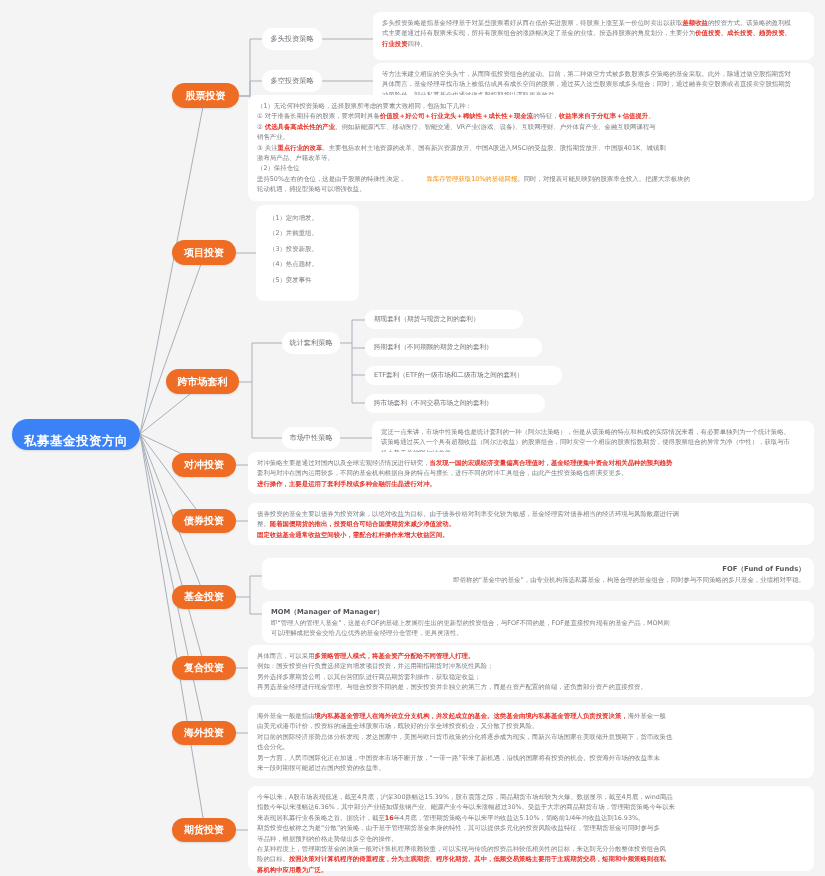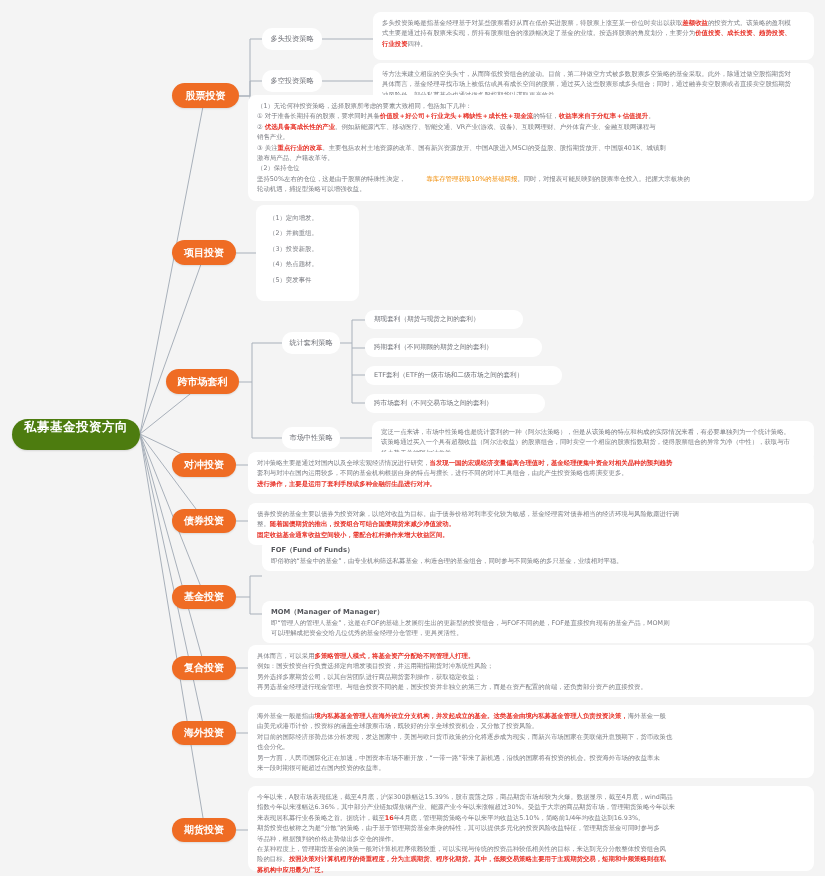--- a/index.html
+++ b/index.html
@@ -9,27 +9,27 @@
     font-family:"DejaVu Sans","Liberation Sans",sans-serif;
     overflow:hidden;
     position:relative;
   }
   #canvas{position:absolute;left:0;top:0;width:825px;height:876px;}
   svg.links{position:absolute;left:0;top:0;width:825px;height:876px;pointer-events:none;}
   .node{position:absolute;box-sizing:border-box;}
 
   
   .root{
-    background:#4d7c0f;
+    background:#3b82f6;
     color:#ffffff;
     border-radius:18px;
     font-size:12.5px;
     font-weight:bold;
     letter-spacing:.5px;
-    display:flex;align-items:flex-start;justify-content:center;
+    display:flex;align-items:flex-end;justify-content:center;
     box-shadow:0 1px 2px rgba(0,0,0,.12);
     white-space:nowrap;
   }
   
   .topic{
     background:#ef6c24;
     color:#ffffff;
     border-radius:13px;
     font-size:10px;
     font-weight:bold;
@@ -225,21 +225,21 @@
       <p><span>套利与对冲在国内运用较多，不同的基金机构根据自身的特点与擅长，进行不同的对冲工具组合，由此产生投资策略也将演变更多。</span></p>
       <p><span class="hl">进行操作，主要是运用了套利手段或多种金融衍生品进行对冲。</span></p>
     </div>
 
   <div class="node card" style="left:248px;top:503px;width:566px;height:42px;">
       <p><span>债券投资的基金主要以债券为投资对象，以绝对收益为目标。由于债券价格对利率变化较为敏感，基金经理需对债券相当的经济环境与风险敞露进行调</span></p>
       <p><span>整。</span><span class="hl">随着国债期货的推出，投资组合可结合国债期货来减少净值波动。</span></p>
       <p><span class="hl">固定收益基金通常收益空间较小，需配合杠杆操作来增大收益区间。</span></p>
     </div>
 
-  <div class="node card" style="left:262px;top:539px;width:552px;height:32px;">
+  <div class="node card" style="left:262px;top:558px;width:552px;height:32px;text-align:right;">
       <p><span class="bh">FOF（Fund of Funds）</span></p>
       <p><span>即俗称的“基金中的基金”，由专业机构筛选私募基金，构造合理的基金组合，同时参与不同策略的多只基金，业绩相对平稳。</span></p>
     </div>
 
   <div class="node card" style="left:262px;top:601px;width:552px;height:42px;">
       <p><span class="bh">MOM（Manager of Manager）</span></p>
       <p><span>即“管理人的管理人基金”，这是在FOF的基础上发展衍生出的更新型的投资组合，与FOF不同的是，FOF是直接投向现有的基金产品，MOM则</span></p>
       <p><span>可以理解成把资金交给几位优秀的基金经理分仓管理，更具灵活性。</span></p>
     </div>
 

